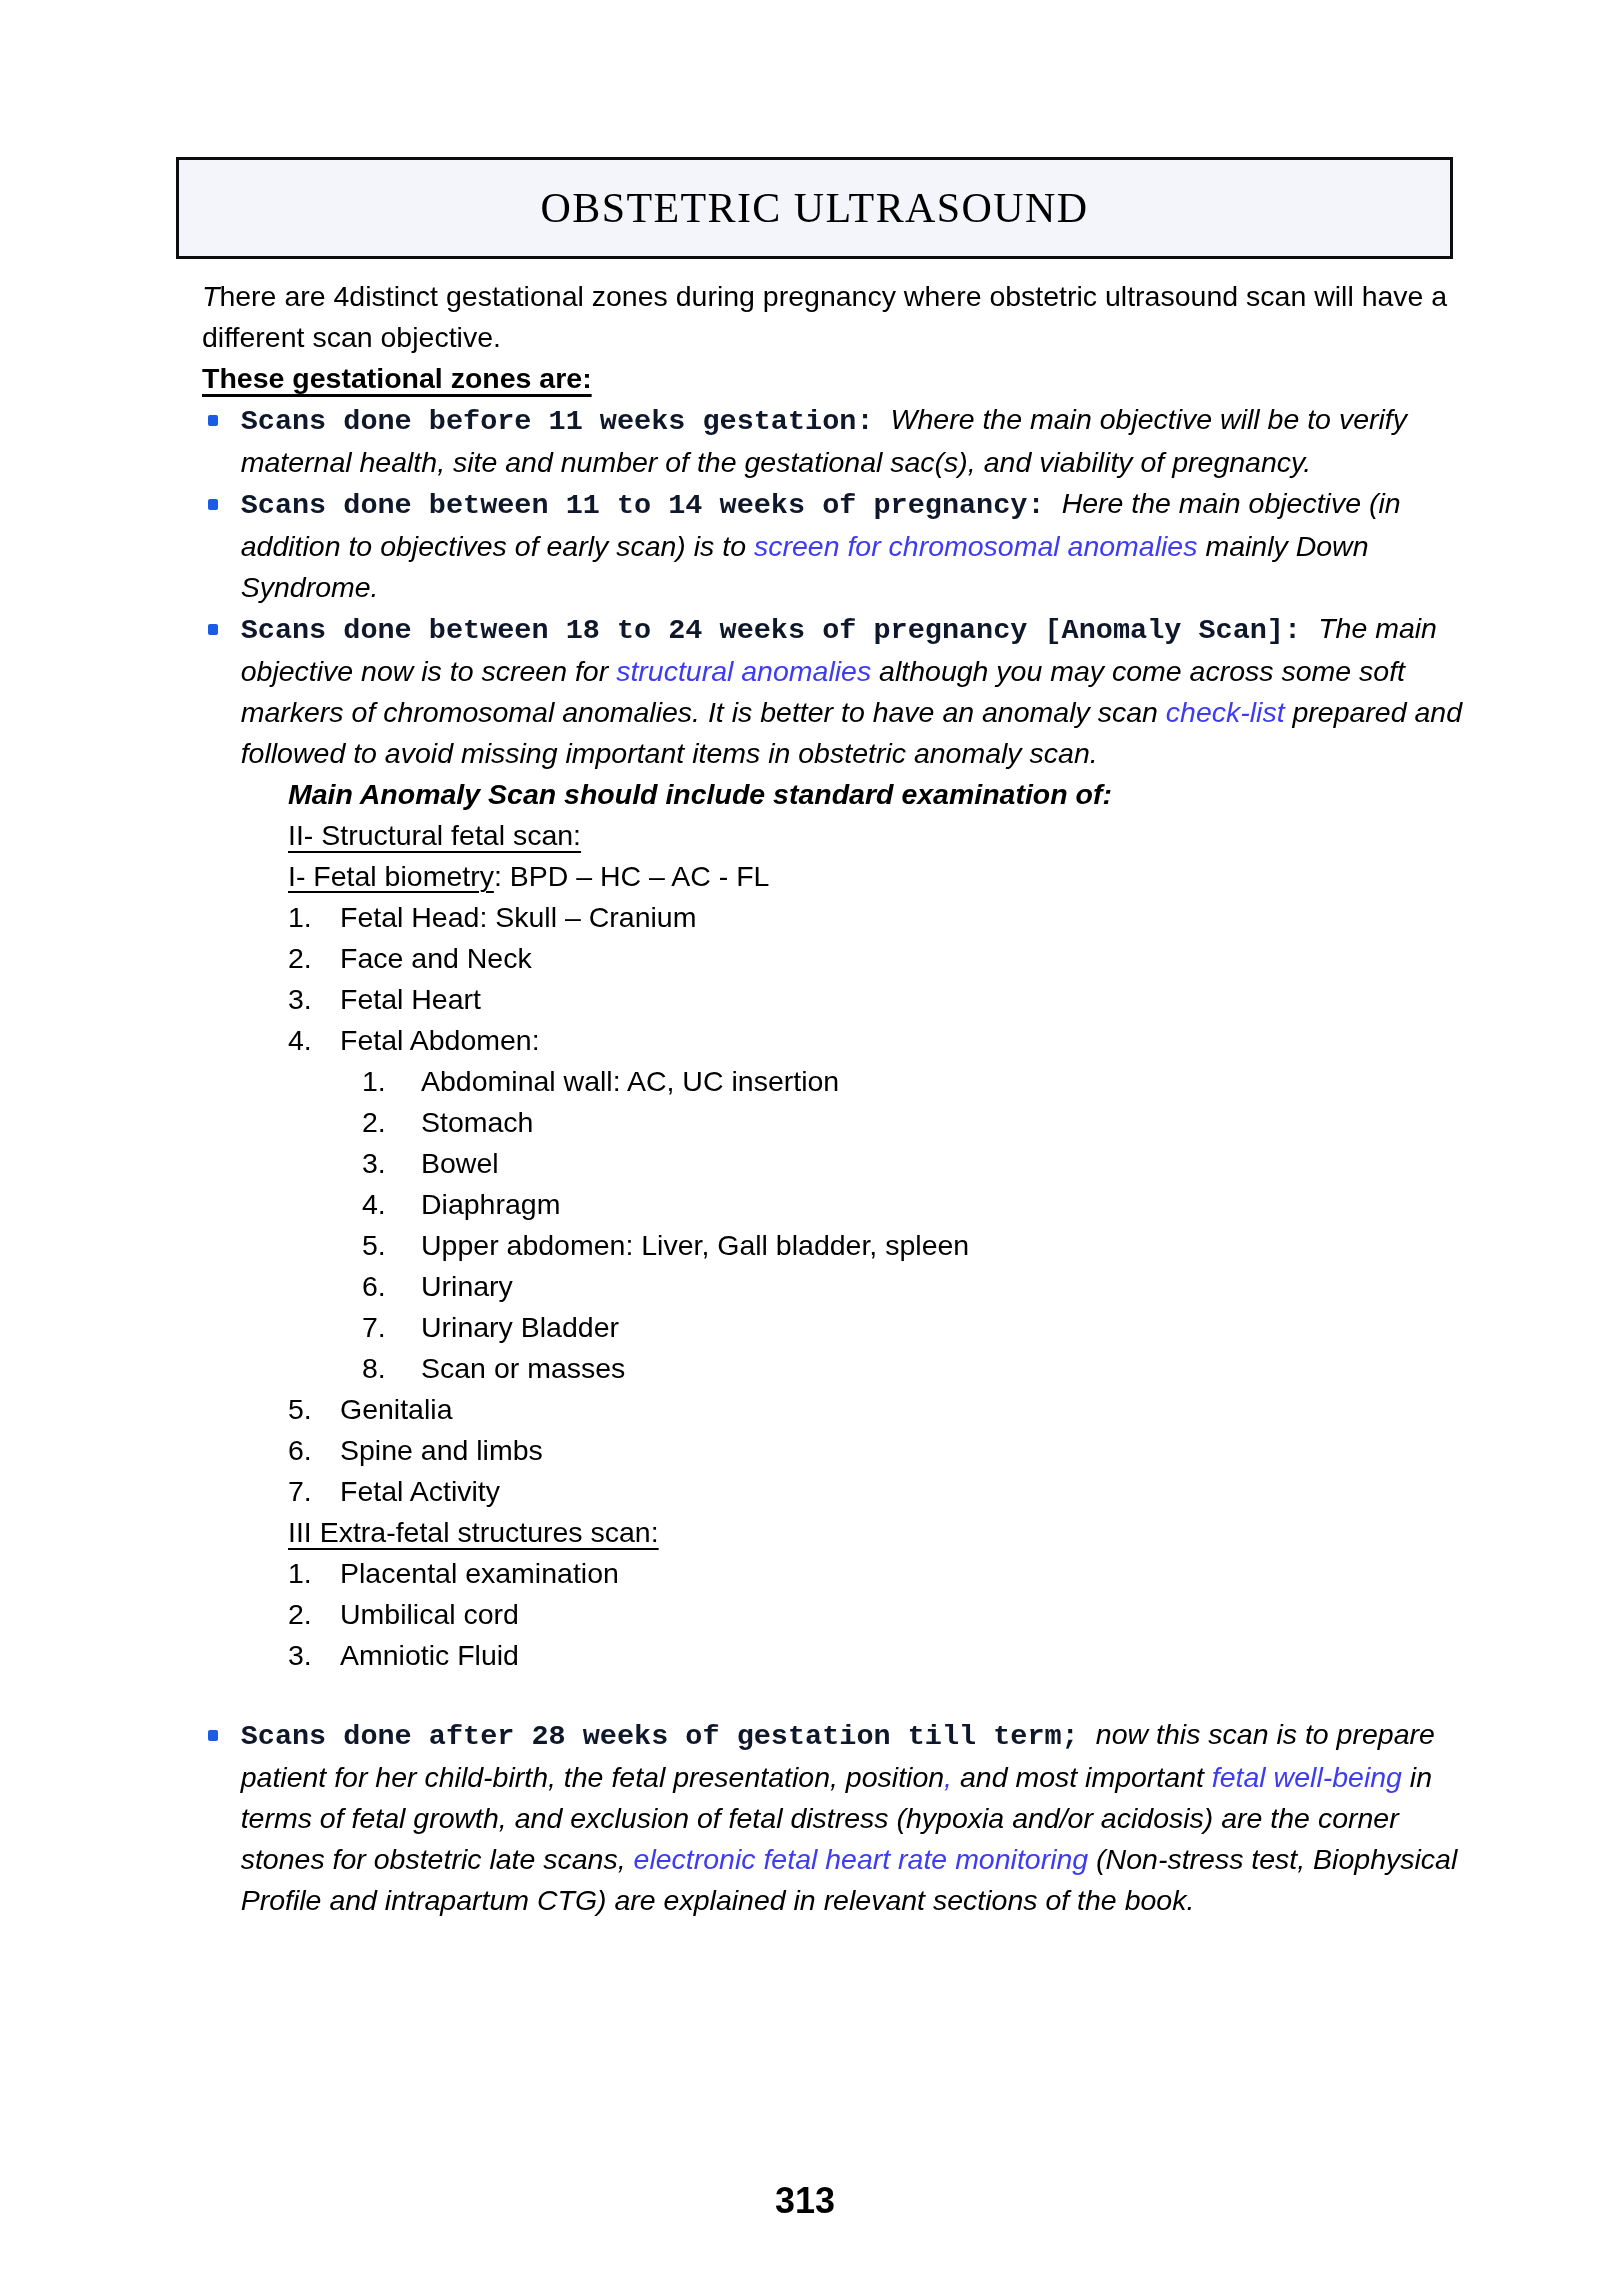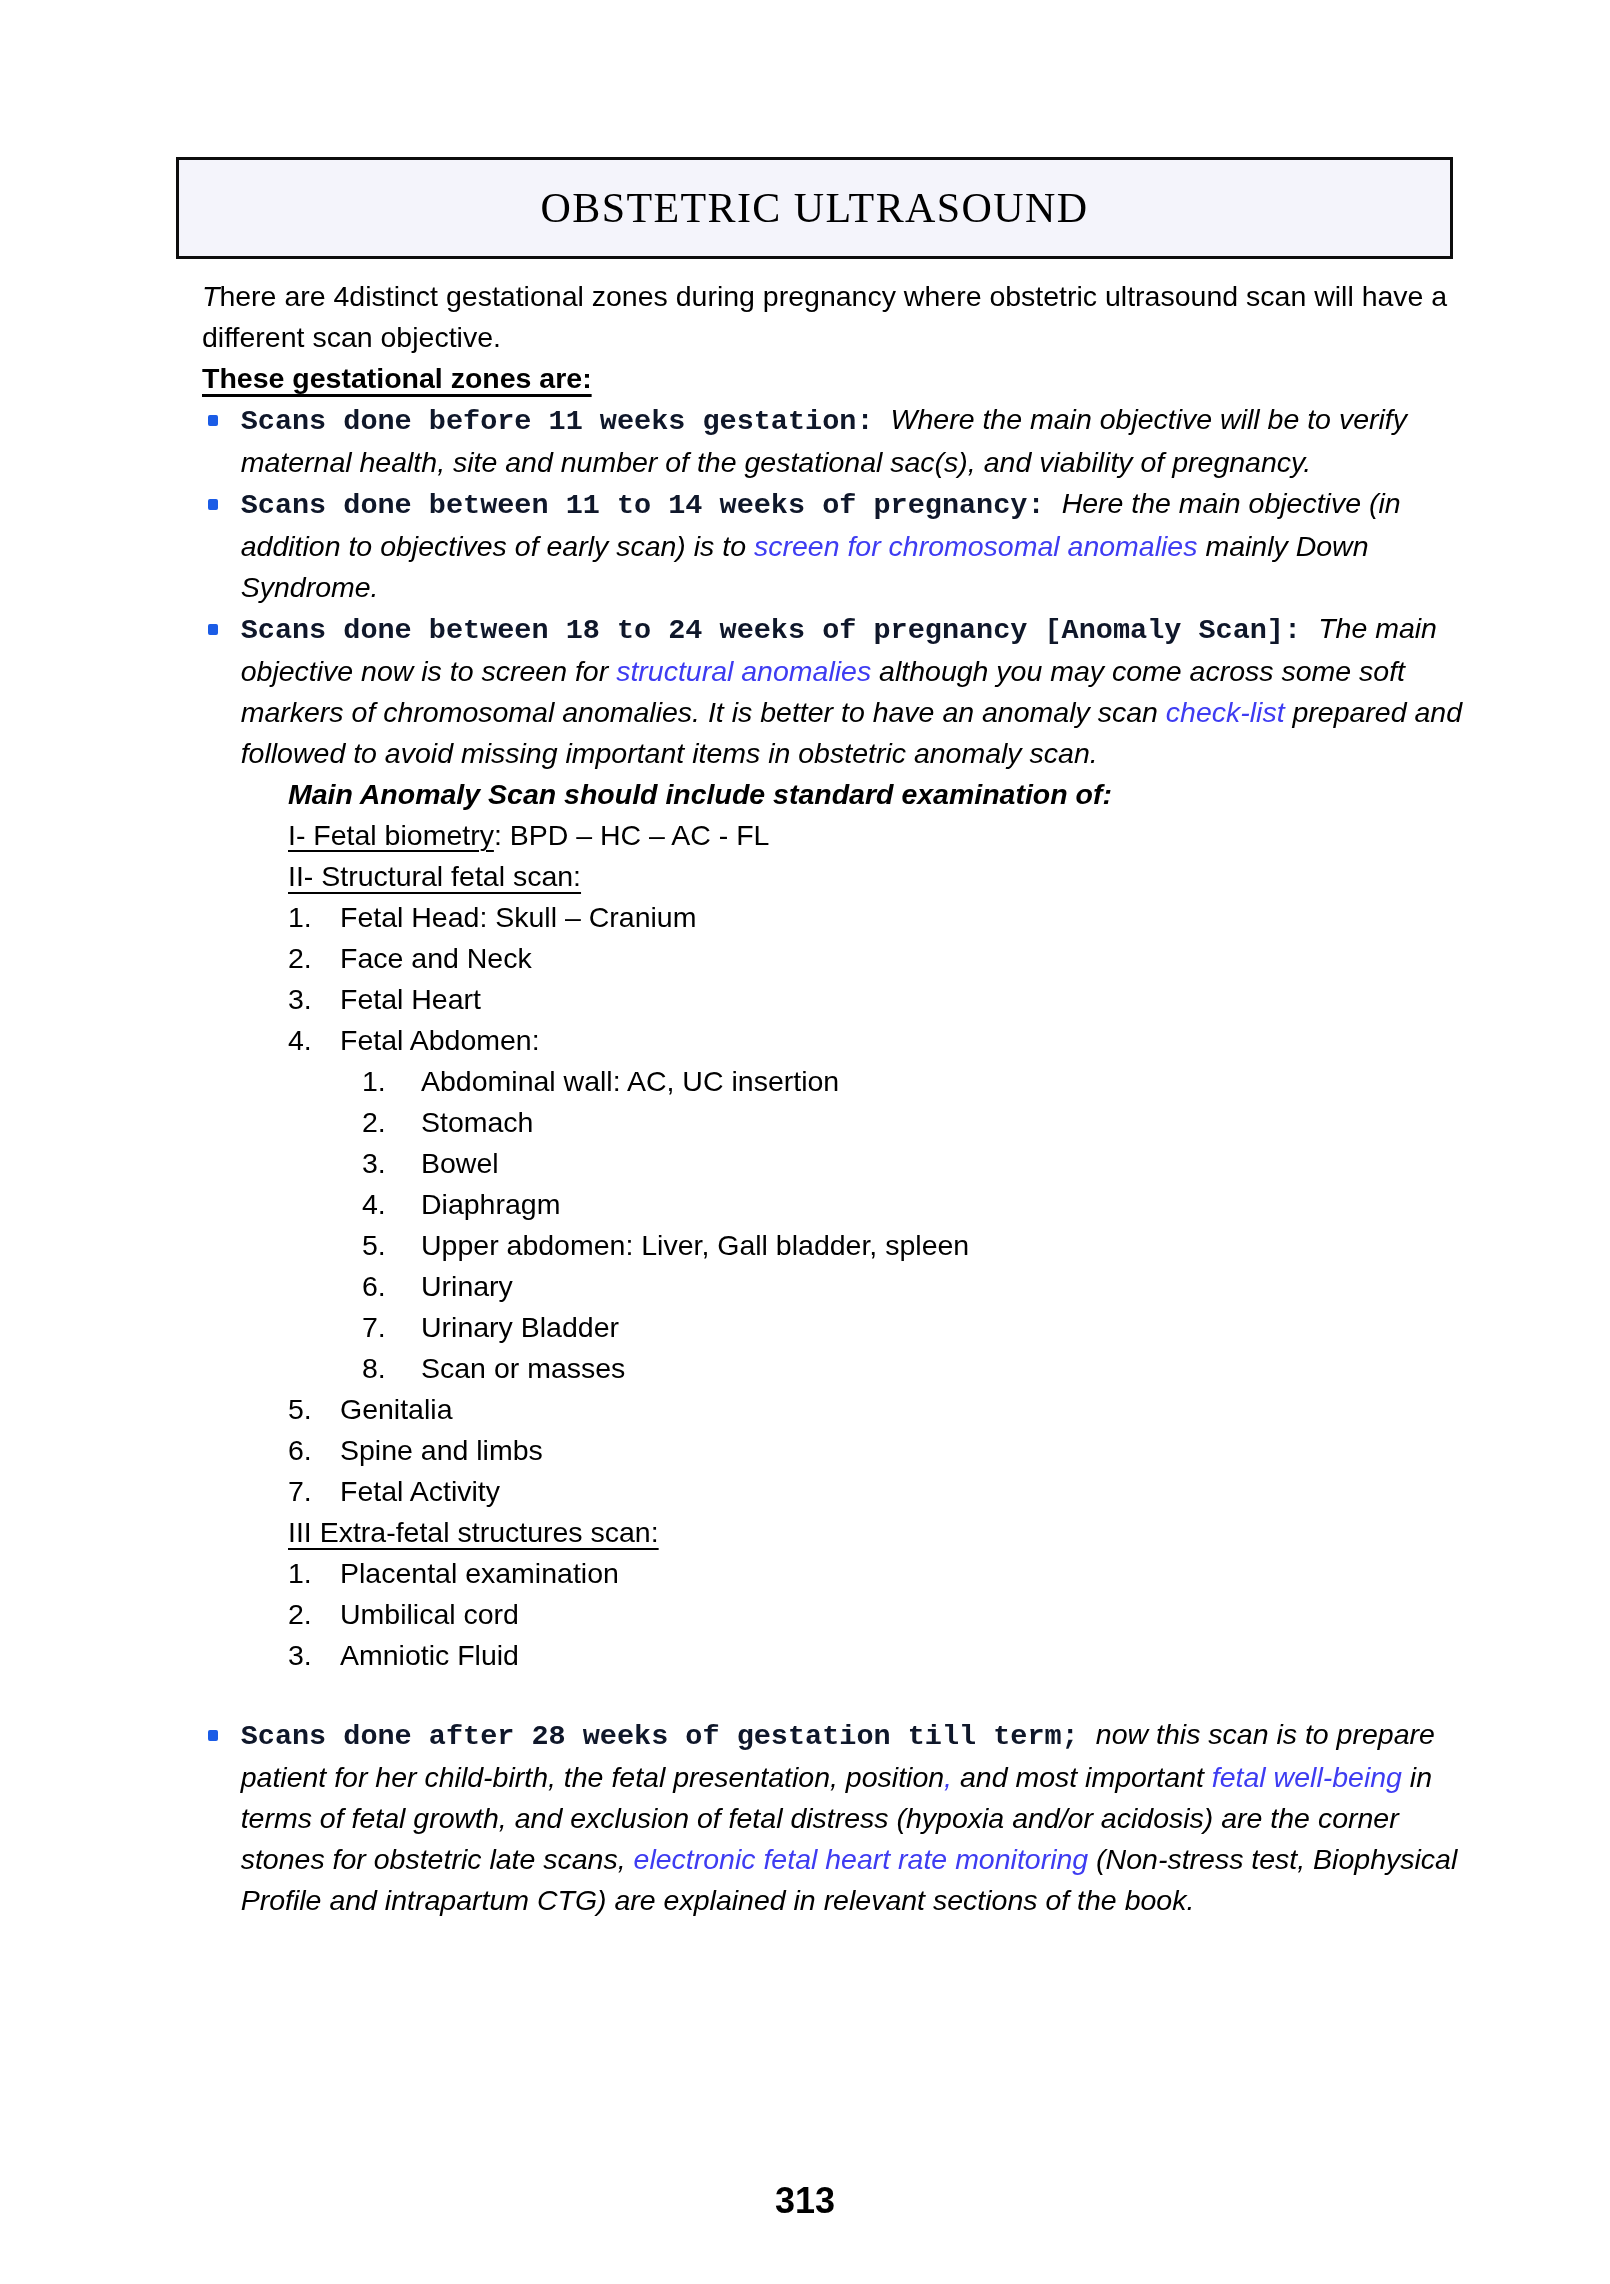--- a/index.html
+++ b/index.html
@@ -100,23 +100,23 @@
 
         <div class="bullet">
           <span class="marker"></span>
           <p class="btext"><span class="b blue">Scans done between 18 to 24 weeks of pregnancy [Anomaly Scan]: </span><span class="i">The main objective now is to screen for </span><span class="i em">structural anomalies</span><span class="i"> although you may come across some soft markers of chromosomal anomalies. It is better to have an anomaly scan </span><span class="i em">check-list</span><span class="i"> prepared and followed to avoid missing important items in obstetric anomaly scan.</span></p>
         </div>
       </div>
 
     <div class="sub">
       <p class="anomaly-heading">Main Anomaly Scan should include standard examination of:</p>
 
+      <p class="line u-head">II- Structural fetal scan:</p>
+
       <p class="line"><span class="u">I- Fetal biometry</span><span>: BPD – HC – AC - FL</span></p>
-
-      <p class="line u-head">II- Structural fetal scan:</p>
 
       <div class="nlist">
 
           <div class="nrow">
             <span class="num">1.</span>
             <span class="txt">Fetal Head: Skull – Cranium</span>
           </div>
 
           <div class="nrow">
             <span class="num">2.</span>

